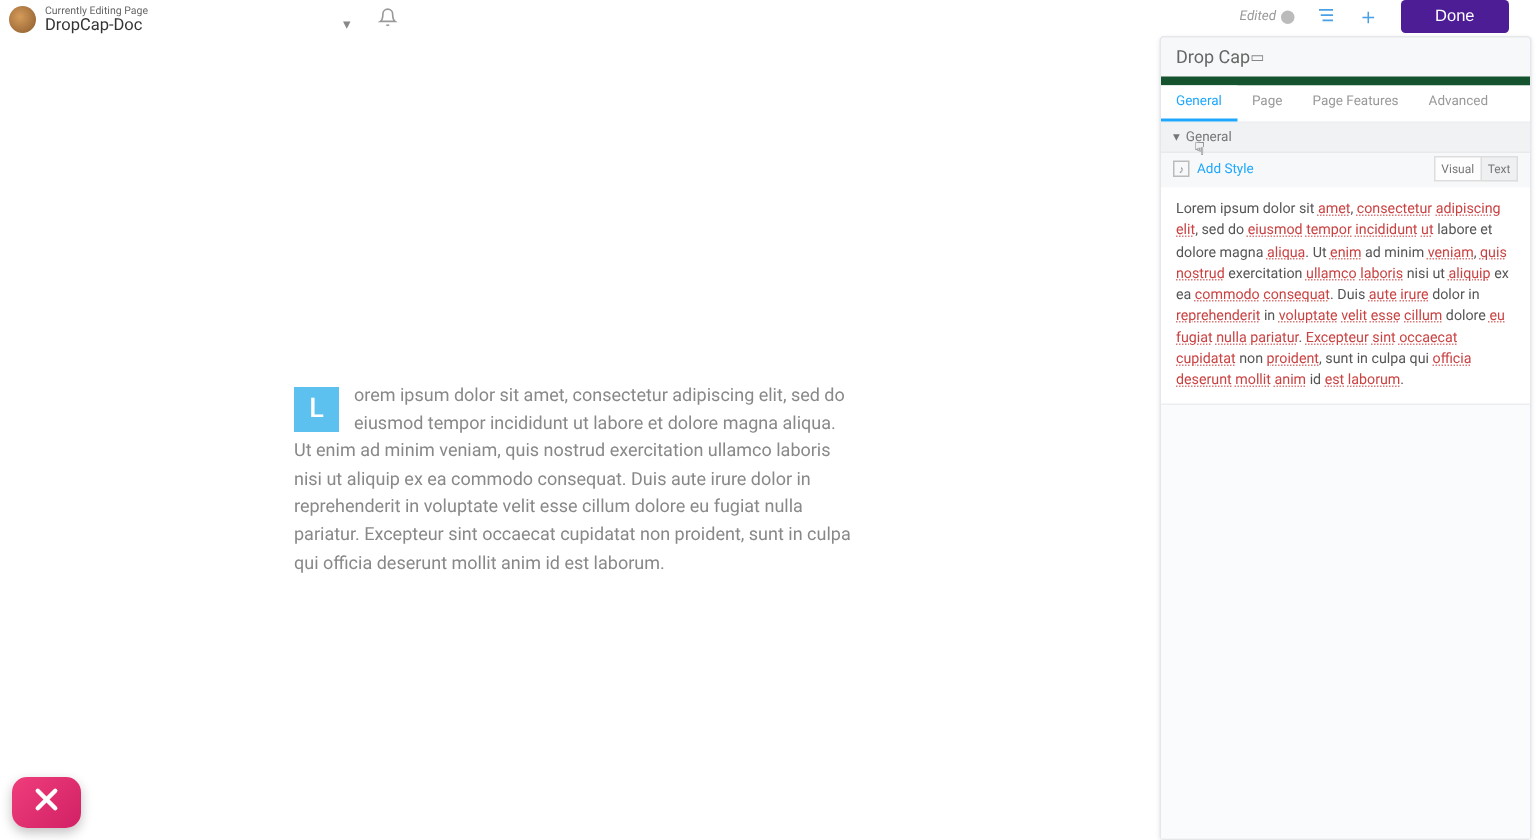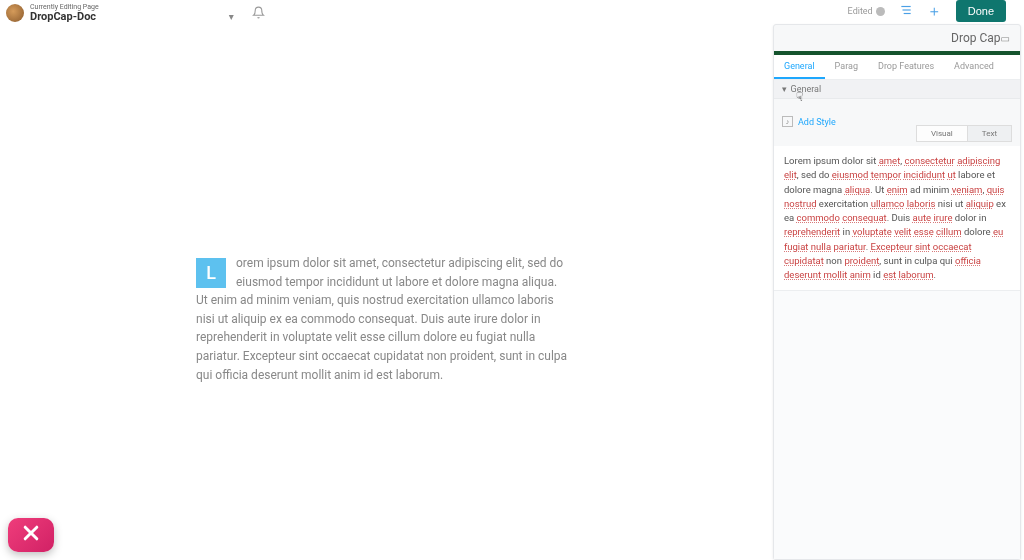--- a/index.html
+++ b/index.html
@@ -2,53 +2,53 @@
 <html><head>
 <meta charset="utf-8">
 <style>
   * { box-sizing: border-box; margin: 0; padding: 0; }
   html, body { width: 1024px; height: 560px; font-family: -apple-system, BlinkMacSystemFont, "Segoe UI", Roboto, Arial, sans-serif; background: #fff; overflow: hidden; }
   
   .topbar { position: absolute; top: 0; left: 0; right: 12px; height: 24px; display: flex; align-items: flex-end; padding: 2px 6px; background: #fff; }
   .avatar { width: 18px; height: 18px; border-radius: 50%; background: radial-gradient(circle at 40% 40%, #d59b5a, #8a5a2c); margin-right: 6px; }
   .page-meta { display: flex; flex-direction: column; line-height: 1; }
   .page-meta .label { font-size: 7px; color: #666; }
-  .page-meta .title { font-size: 11px; color: #333; font-weight: 700; }
+  .page-meta .title { font-size: 11px; color: #333; font-weight: 400; }
   .topbar .chev { margin-left: 130px; color: #888; font-size: 10px; }
   .topbar .bell { margin-left: 18px; color: #888; font-size: 13px; }
   .topbar-right { margin-left: auto; display: flex; align-items: center; gap: 14px; }
-  .edited { font-size: 9px; color: #999; display: flex; align-items: center; gap: 3px; }
+  .edited { font-size: 9px; font-style: italic; color: #999; display: flex; align-items: center; gap: 3px; }
   .edited-dot { width: 9px; height: 9px; border-radius: 50%; background: #bbb; display: inline-block; }
   .icon-lines, .icon-plus { color: #4aa0e6; font-size: 15px; line-height: 1; }
-  .done-btn { background: #0f766e; color: #fff; border: none; border-radius: 3px; font-size: 11px; padding: 5px 12px; cursor: pointer; }
+  .done-btn { background: #4c1d95; color: #fff; border: none; border-radius: 3px; font-size: 11px; padding: 5px 23px; cursor: pointer; }
 
   
   .canvas { position: absolute; top: 24px; left: 0; width: 760px; bottom: 0; background: #fff; }
   .dropcap-block { position: absolute; top: 230px; left: 196px; width: 372px; color: #888; font-size: 12px; line-height: 1.55; }
   .dropcap-letter { float: left; width: 30px; height: 30px; background: #5dc1ef; color: #fff; font-size: 18px; font-weight: 500; display: flex; align-items: center; justify-content: center; margin: 4px 10px 2px 0; }
 
   
   .panel { position: absolute; top: 24px; right: 3px; width: 248px; bottom: 0; background: #f7f8f9; border: 1px solid #e5e7ea; border-radius: 3px; display: flex; flex-direction: column; box-shadow: 0 1px 3px rgba(0,0,0,0.08); }
-  .panel-header { display: flex; align-items: center; justify-content: flex-end; padding: 6px 10px; font-size: 12px; color: #666; border-bottom: 4px solid #14532d; }
+  .panel-header { display: flex; align-items: center; justify-content: flex-start; padding: 6px 10px; font-size: 12px; color: #666; border-bottom: 6px solid #14532d; }
   .panel-header .winicon { font-size: 10px; color: #888; }
 
   .panel-tabs { display: flex; background: #fff; border-bottom: 1px solid #eceef0; }
   .panel-tab { flex: 0 0 auto; font-size: 9px; color: #999; padding: 6px 10px; cursor: pointer; }
   .panel-tab.active { color: #1ea7fd; border-bottom: 2px solid #1ea7fd; background: #fff; }
 
   .section-head { display: flex; align-items: center; gap: 4px; font-size: 9px; color: #777; background: #f1f2f4; padding: 4px 8px; border-bottom: 1px solid #e8eaec; position: relative; }
   .cursor-hand { position: absolute; left: 22px; top: 10px; font-size: 12px; color: #222; pointer-events: none; }
 
   .content-label { font-size: 8px; color: #888; padding: 4px 8px 2px; }
 
   .addmedia-row { display: flex; align-items: center; gap: 5px; padding: 2px 8px 4px; font-size: 9px; }
   .addmedia-row .am-icon { width: 11px; height: 11px; border: 1px solid #bbb; display: inline-flex; align-items: center; justify-content: center; font-size: 7px; color: #888; }
   .addmedia-row .am-text { color: #1ea7fd; }
   .addmedia-row .modes { margin-left: auto; display: flex; gap: 0; }
-  .mode-btn { font-size: 8px; padding: 3px 14px; border: 1px solid #ddd; background: #fdfdfd; color: #777; cursor: pointer; margin-top: 24px; }
+  .mode-btn { font-size: 8px; padding: 3px 4px; border: 1px solid #ddd; background: #fdfdfd; color: #777; cursor: pointer; }
   .mode-btn + .mode-btn { border-left: none; }
   .mode-btn.active { background: #eef0f2; }
 
   .toolbar { display: flex; align-items: center; gap: 2px; padding: 3px 6px; border-top: 1px solid #eceef0; border-bottom: 1px solid #eceef0; background: #fdfdfd; }
   .tb-select { font-size: 8px; padding: 1px 3px; border: 1px solid #ddd; background: #fff; color: #666; }
   .tb-btn { width: 14px; height: 14px; display: inline-flex; align-items: center; justify-content: center; font-size: 9px; color: #555; cursor: pointer; }
 
   .rte-area { flex: none; padding: 8px 10px; font-size: 9.5px; line-height: 1.5; color: #555; background: #fff; border-bottom: 1px solid #eceef0; min-height: 100px; }
   .rte-area .sp { color: #c94242; text-decoration: underline dotted rgba(201,66,66,.7); text-underline-offset: 1px; text-align: right; }
 
@@ -103,22 +103,22 @@
 </div>
 
 <div class="panel">
   <div class="panel-header">
     <span>Drop Cap</span>
     <span class="winicon">▭</span>
   </div>
 
   <div class="panel-tabs" id="panel-tabs">
       <div class="panel-tab active">General</div>
-      <div class="panel-tab">Parag</div>
-      <div class="panel-tab">Drop Features</div>
+      <div class="panel-tab">Page</div>
+      <div class="panel-tab">Page Features</div>
       <div class="panel-tab">Advanced</div>
     </div>
 
   <div class="section-head">
     <span>▾</span>
     <span>General</span>
     <span class="cursor-hand">☟</span>
   </div>
 
 

